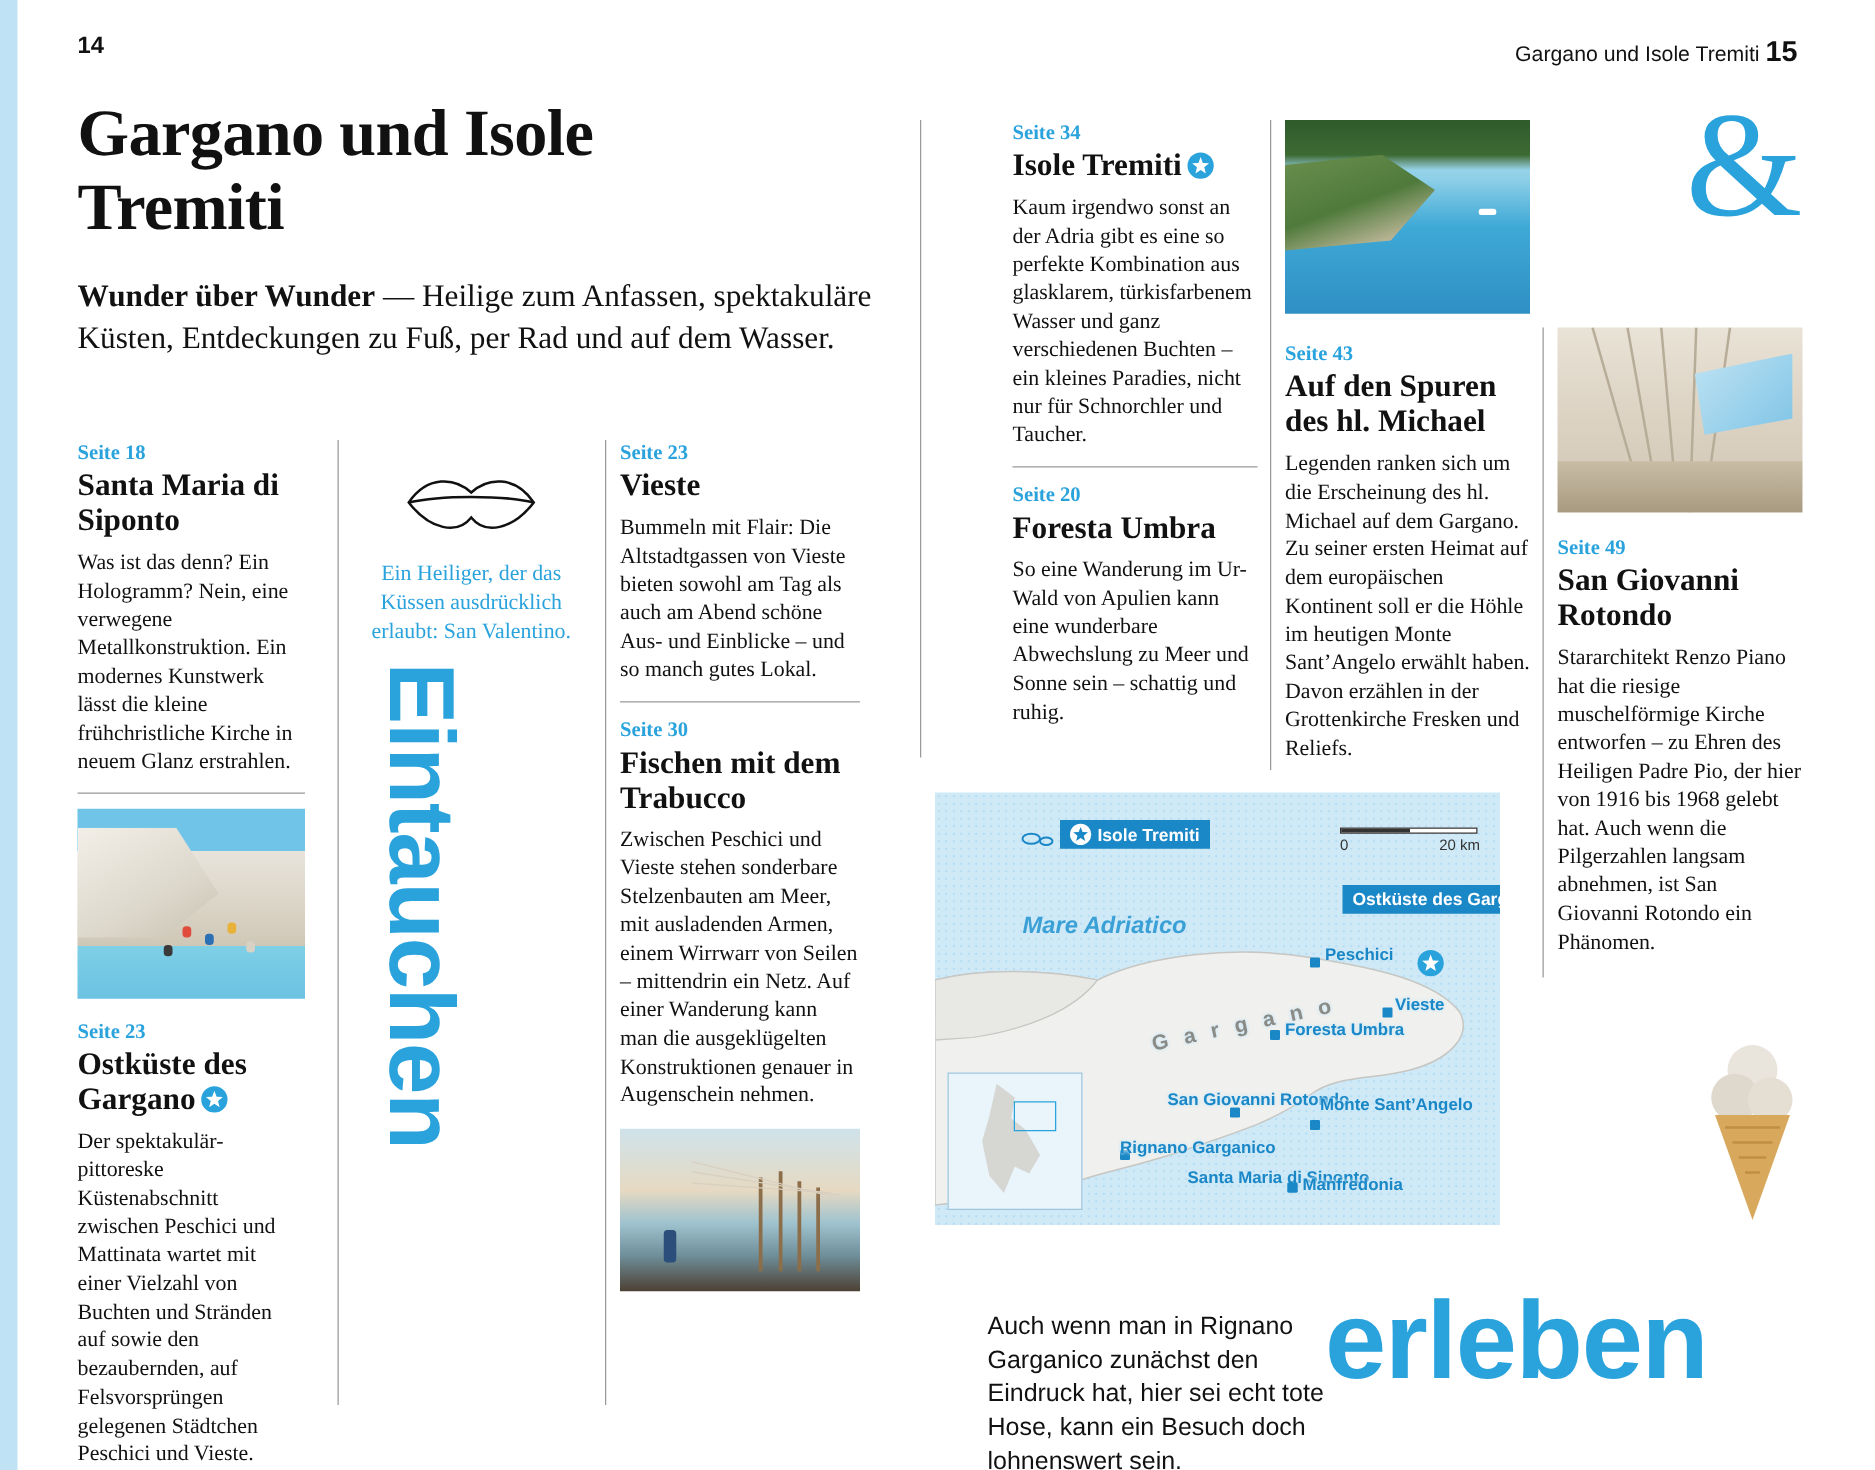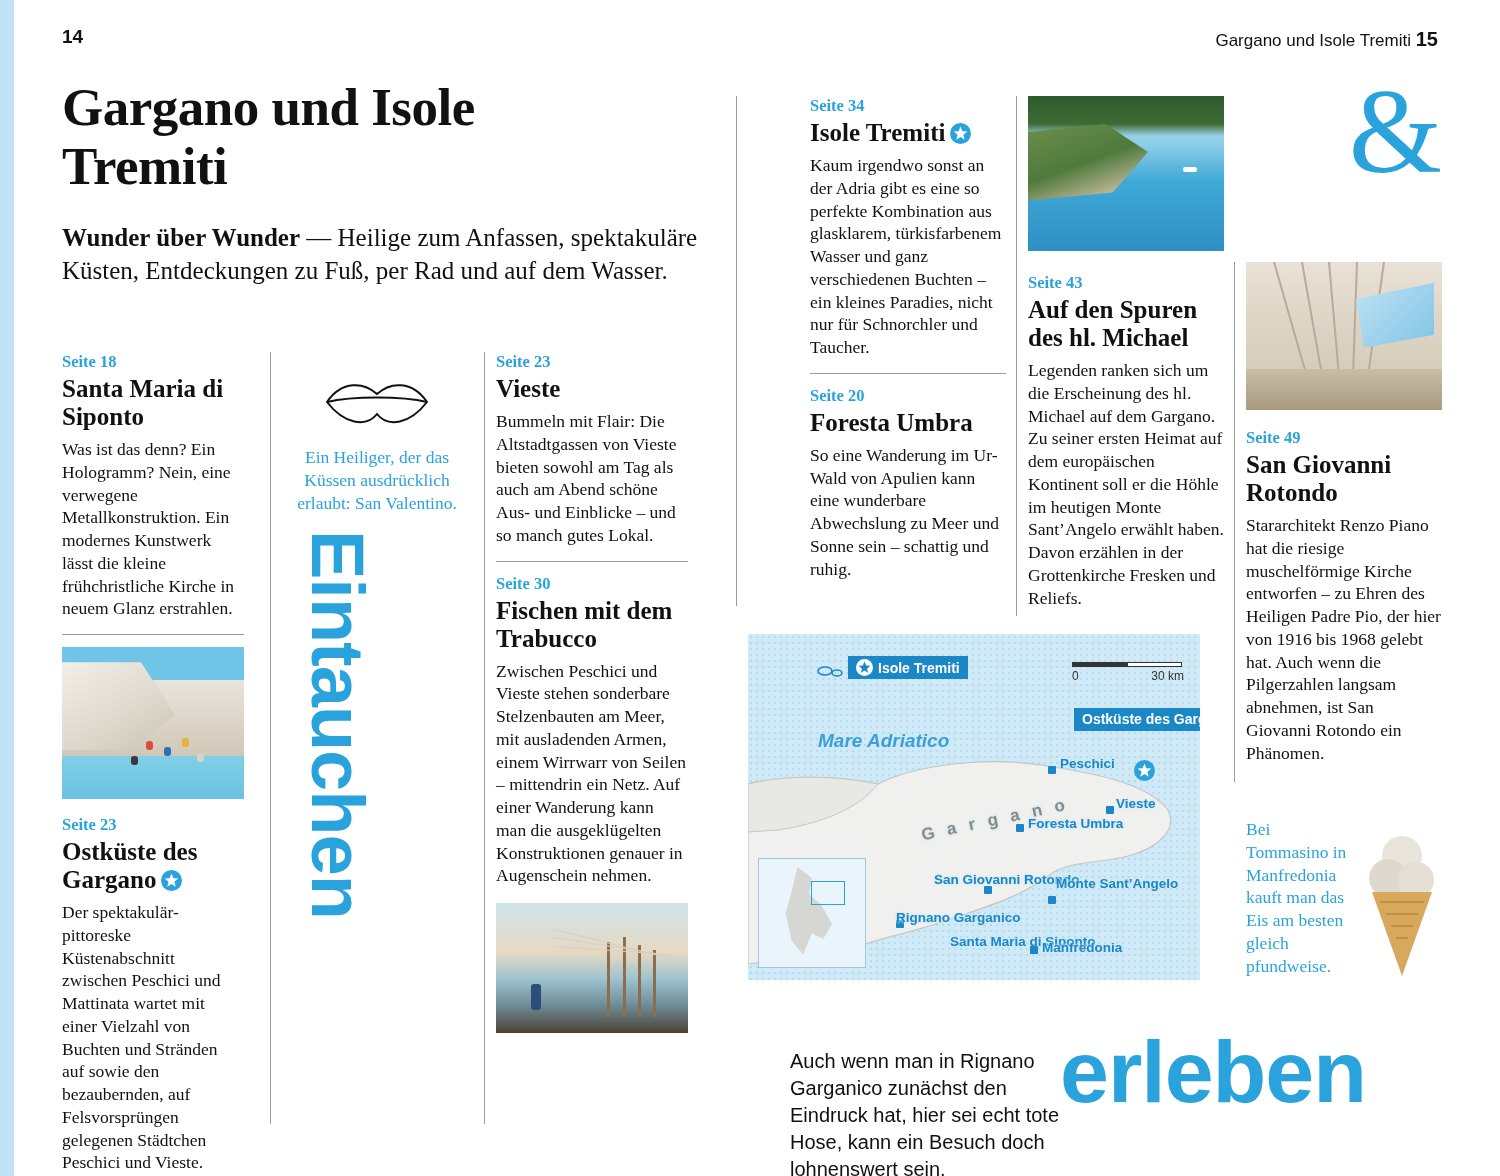--- a/index.html
+++ b/index.html
@@ -24,21 +24,21 @@
     position:absolute; left:62px; top:26px;
     font-family:"Liberation Sans", sans-serif;
     font-weight:bold; font-size:19px; color:#111;
   }
   .folio-right {
     position:absolute; right:62px; top:28px;
     font-family:"Liberation Sans", sans-serif;
     font-size:17px; color:#111;
     white-space:nowrap;
   }
-  .folio-right b { font-size:20px; }
+  .folio-right b { font-size:23px; }
 
   
   .main-title {
     position:absolute; left:62px; top:78px; width:560px;
     font-family:"Liberation Serif", serif;
     font-weight:bold; font-size:53px; line-height:1.12;
     color:#111; letter-spacing:-0.5px;
   }
   .subtitle {
     position:absolute; left:62px; top:222px; width:640px;
@@ -331,21 +331,20 @@
       <div class="glass"></div>
       <div class="floor"></div>
     </div>
     <div style="height:18px"></div>
     <div class="seite">Seite 49</div>
     <div class="entry-title">San Giovanni Rotondo</div>
     <div class="body-text">Stararchitekt Renzo Piano hat die riesige muschelförmige Kirche entworfen – zu Ehren des Heiligen Padre Pio, der hier von 1916 bis 1968 gelebt hat. Auch wenn die Pilgerzahlen langsam abnehmen, ist San Giovanni Rotondo ein Phänomen.</div>
   </div>
 
   <div class="icecream-block">
-    <div class="icecream-text">Bei Tommasino in Manfredonia kauft man das Eis am besten gleich pfundweise.</div>
     <div class="icecream-art">
       <svg width="88" height="150" viewBox="0 0 88 150">
         <circle cx="44" cy="26" r="20" fill="#e9e4dc"></circle>
         <circle cx="30" cy="48" r="19" fill="#ded8cd"></circle>
         <circle cx="58" cy="50" r="18" fill="#e4ded3"></circle>
         <path d="M14 62 L74 62 L44 146 Z" fill="#d8a85c"></path>
         <path d="M22 72 L66 72 M28 84 L60 84 M33 96 L55 96 M38 108 L50 108" stroke="#c08f43" stroke-width="2" fill="none"></path>
       </svg>
     </div>
   </div>
@@ -406,21 +405,21 @@
 
     <div class="map-dot" style="left:282px; top:312px;"></div>
     <div class="map-label" style="left:294px; top:306px;text-align:center;">Manfredonia</div>
 
     <div class="scalebar" style="right:16px; top:28px;">
       <div class="bar">
           <i></i>
         </div>
       <div style="display:flex; justify-content:space-between; width:112px; margin-top:2px;">
         <span>0</span>
-        <span>30 km</span>
+        <span>20 km</span>
       </div>
     </div>
 
     <div class="inset">
       <div class="it"></div>
       <div class="box"></div>
     </div>
   </div>
 
   <div class="bottom-note">Auch wenn man in Rignano Garganico zunächst den Eindruck hat, hier sei echt tote Hose, kann ein Besuch doch lohnenswert sein.</div>

